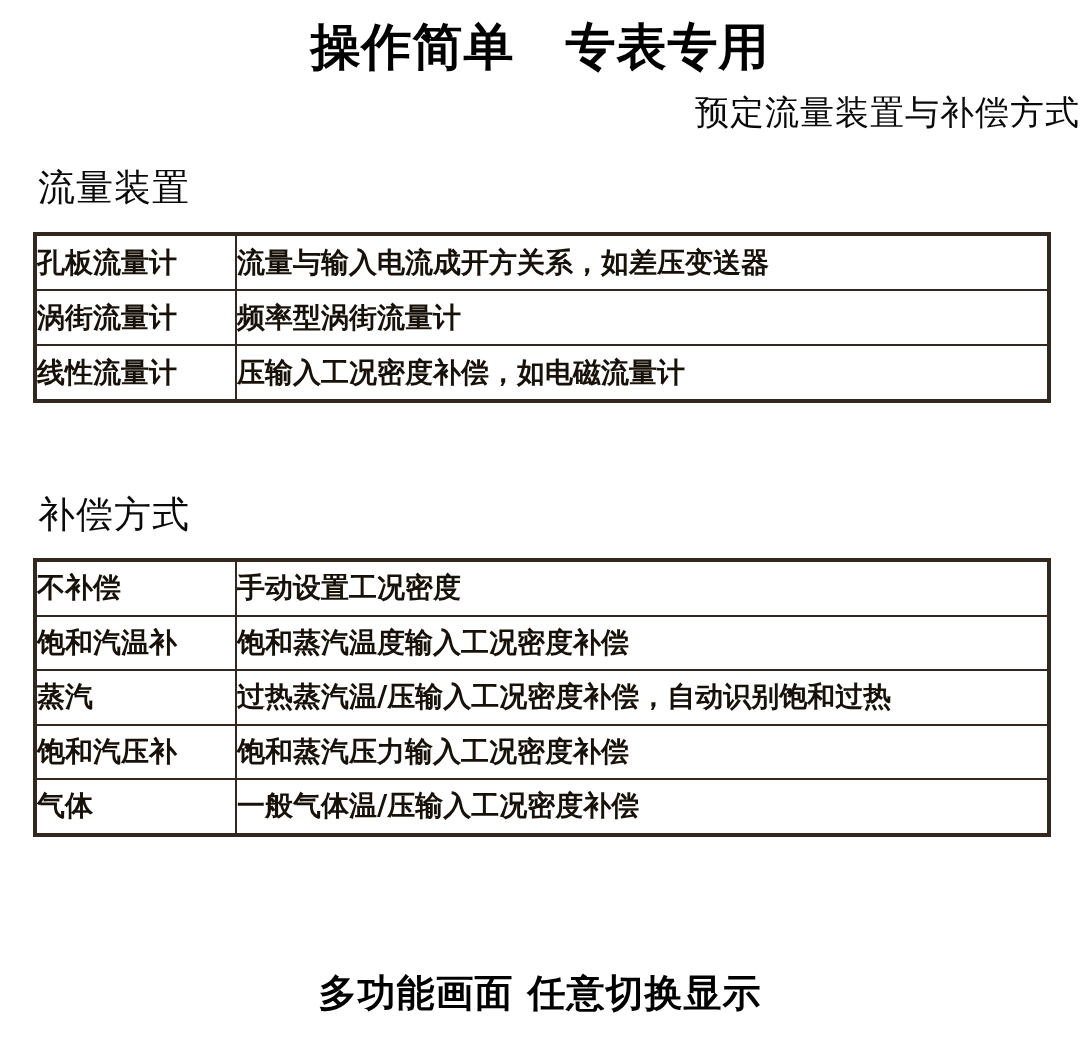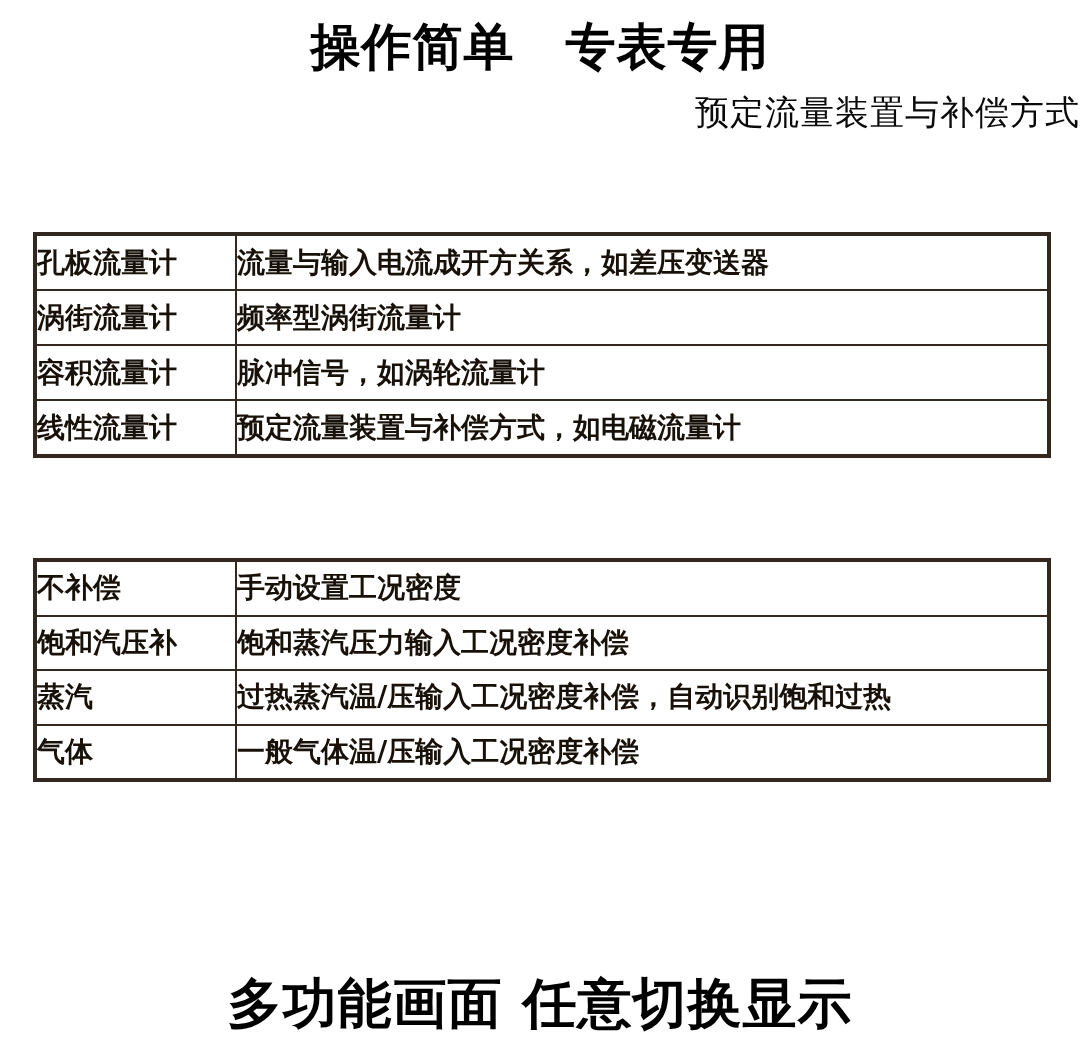--- a/index.html
+++ b/index.html
@@ -76,71 +76,73 @@
   .table-comp td { height: 52.5px; }
   td.cell-label { width: 198px; padding-left: 12px; }
   td.cell-desc  { padding-left: 14px; }
 
   .footer-title {
     position: absolute;
     top: 968px;
     left: 0;
     width: 100%;
     text-align: center;
-    font-size: 54px;
+    font-size: 38px;
     font-weight: 700;
     color: #000000;
     letter-spacing: 1px;
     white-space: nowrap;
   }
 </style>
 </head>
 <body>
 
 <div class="page">
 
   <div class="main-title">操作简单　专表专用</div>
   <div class="subtitle">预定流量装置与补偿方式</div>
 
+  <div class="section-heading heading-flow">流量装置</div>
 
   <table class="data-table table-flow">
     <tbody>
       <tr>
         <td class="cell-label">孔板流量计</td>
         <td class="cell-desc">流量与输入电流成开方关系，如差压变送器</td>
       </tr>
       <tr>
         <td class="cell-label">涡街流量计</td>
         <td class="cell-desc">频率型涡街流量计</td>
       </tr>
       <tr>
-        <td class="cell-label">容积流量计</td>
-        <td class="cell-desc">脉冲信号，如涡轮流量计</td>
-      </tr>
-      <tr>
         <td class="cell-label">线性流量计</td>
-        <td class="cell-desc">预定流量装置与补偿方式，如电磁流量计</td>
+        <td class="cell-desc">压输入工况密度补偿，如电磁流量计</td>
       </tr>
     </tbody>
   </table>
 
+  <div class="section-heading heading-comp">补偿方式</div>
 
   <table class="data-table table-comp">
     <tbody>
       <tr>
         <td class="cell-label">不补偿</td>
         <td class="cell-desc">手动设置工况密度</td>
       </tr>
       <tr>
-        <td class="cell-label">饱和汽压补</td>
-        <td class="cell-desc">饱和蒸汽压力输入工况密度补偿</td>
+        <td class="cell-label">饱和汽温补</td>
+        <td class="cell-desc">饱和蒸汽温度输入工况密度补偿</td>
       </tr>
       <tr>
         <td class="cell-label">蒸汽</td>
         <td class="cell-desc">过热蒸汽温/压输入工况密度补偿，自动识别饱和过热</td>
+      </tr>
+      <tr>
+        <td class="cell-label">饱和汽压补</td>
+        <td class="cell-desc">饱和蒸汽压力输入工况密度补偿</td>
       </tr>
       <tr>
         <td class="cell-label">气体</td>
         <td class="cell-desc">一般气体温/压输入工况密度补偿</td>
       </tr>
     </tbody>
   </table>
 
   <div class="footer-title">多功能画面 任意切换显示</div>
 

